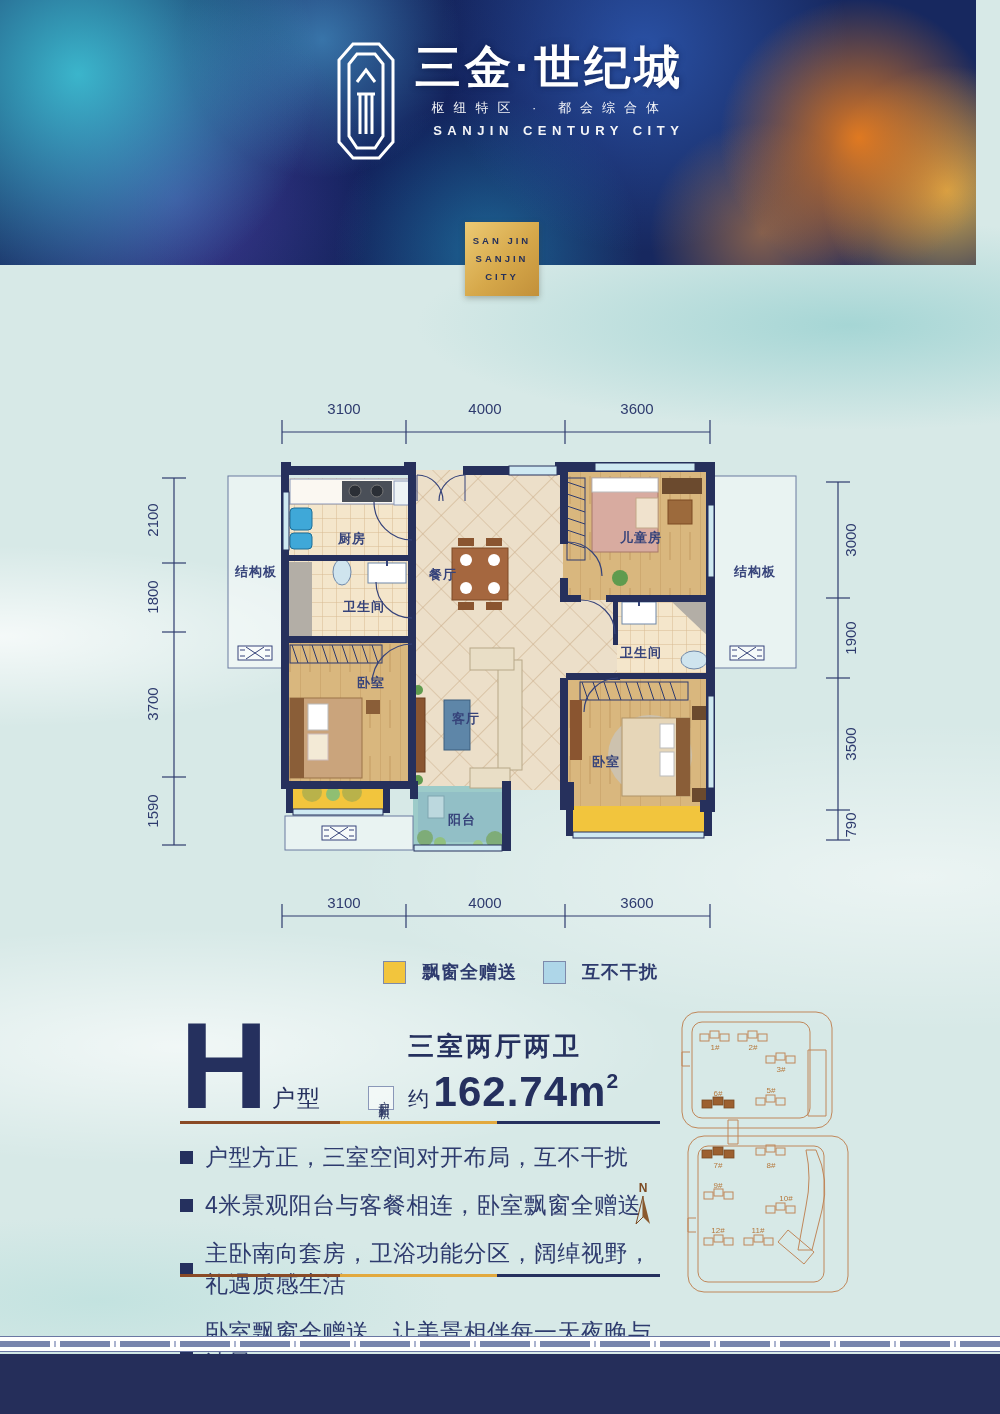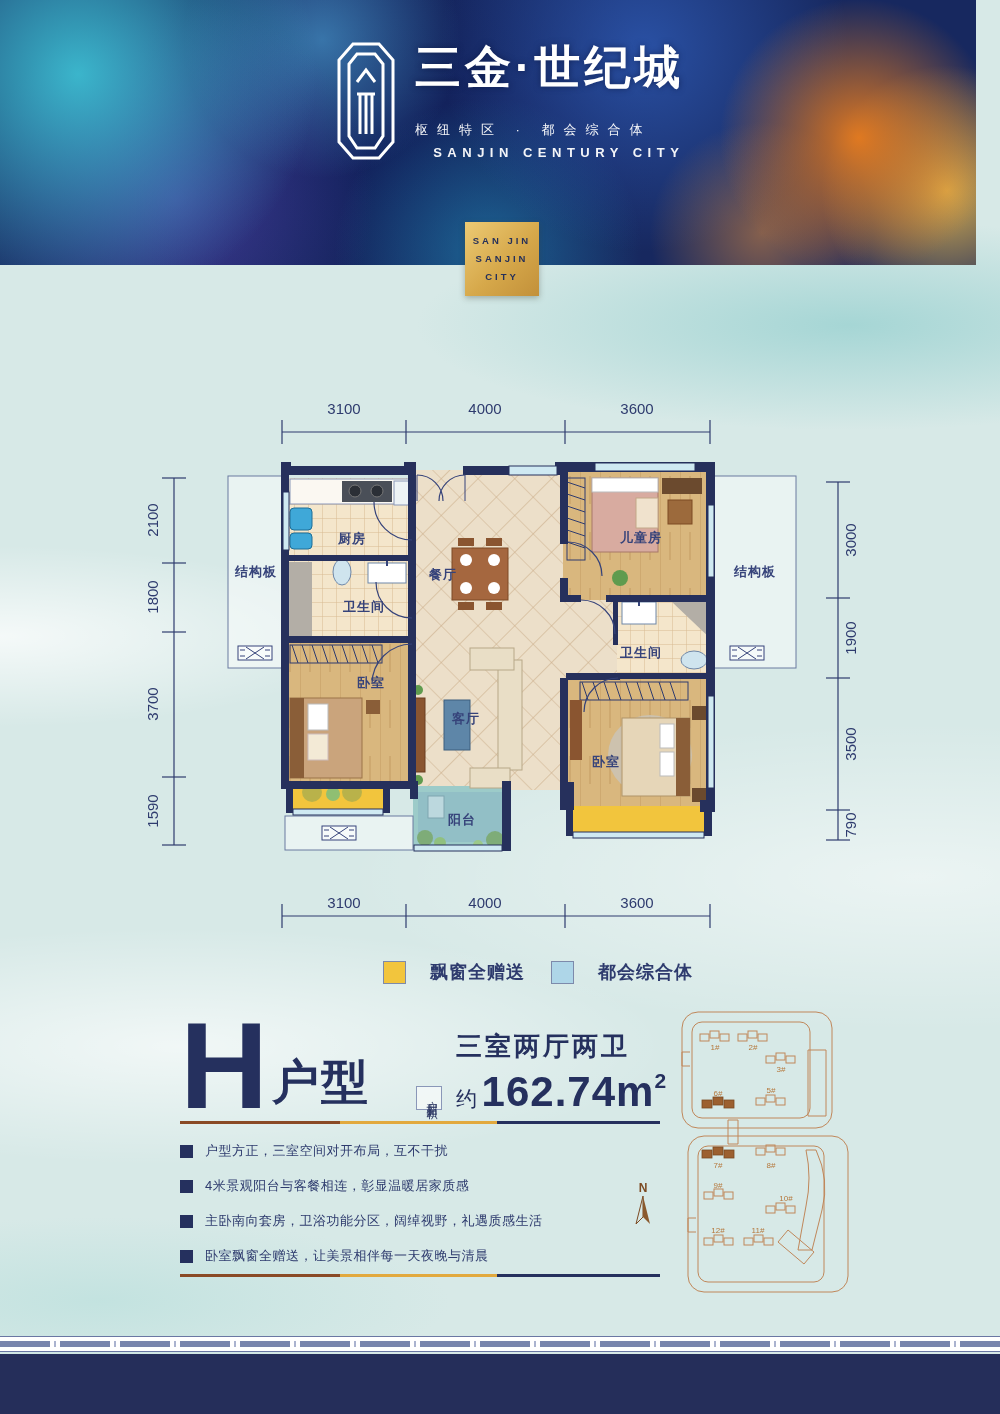--- a/index.html
+++ b/index.html
@@ -22,66 +22,66 @@
       radial-gradient(circle at 18% 75%, rgba(96,74,190,.55), transparent 24%),
       radial-gradient(circle at 33% 15%, rgba(80,170,220,.6), transparent 20%),
       radial-gradient(circle at 66% 18%, rgba(46,90,180,.8), transparent 30%),
       radial-gradient(circle at 50% 95%, rgba(36,150,190,.55), transparent 28%),
       radial-gradient(circle at 40% 55%, rgba(16,30,90,.8), transparent 45%),
       #17285f;}
   .logo-row{position:absolute;left:335px;top:42px;display:flex;align-items:flex-start;}
   .logo-mark{width:62px;height:118px;margin-right:18px;}
   .brand-block{color:#fff;}
   .brand{font-size:46px;font-weight:bold;letter-spacing:4px;line-height:1.1;text-shadow:0 0 6px rgba(10,20,60,.6);}
-  .tagline{margin-top:28px;font-size:13px;letter-spacing:9px;opacity:.95;}
+  .tagline{margin-top:6px;font-size:13px;letter-spacing:9px;opacity:.95;text-align:center;}
   .brand-en{margin-top:6px;font-size:13px;letter-spacing:5.5px;font-weight:bold;opacity:.95;text-align:right;}
   .badge{position:absolute;left:465px;top:222px;width:74px;height:74px;
     background:linear-gradient(135deg,#ecca74,#d6a84a 55%,#c2903a);
     box-shadow:0 2px 6px rgba(60,60,40,.35);
     display:flex;flex-direction:column;align-items:center;justify-content:center;
     color:#25305a;font-size:9.5px;font-weight:bold;letter-spacing:3px;line-height:1.9;text-align:right;}
   
   .plan-svg{position:absolute;left:140px;top:380px;}
   .dim{font-size:15px;fill:#2e3b6e;}
   .rlabel{font-size:13px;fill:#36437a;font-weight:bold;letter-spacing:1px;}
   .wall{fill:#26305c;}
   .win{fill:#cfe9f2;stroke:#26305c;stroke-width:1;}
   .arc{fill:none;stroke:#36437a;stroke-width:1.2;}
   .thin{stroke:#36437a;stroke-width:1;fill:none;}
   
   .legend{position:absolute;left:383px;top:960px;display:flex;align-items:center;gap:26px;}
-  .legend-item{display:flex;align-items:center;gap:24px;}
+  .legend-item{display:flex;align-items:center;gap:16px;}
   .sw{width:21px;height:21px;border:1px solid #7d8aab;}
   .sw-yellow{background:#f2c53d;}
   .sw-blue{background:#aed6e8;}
   .legend-label{font-size:18px;font-weight:bold;color:#2e3b6e;letter-spacing:1px;}
   
   .unit{position:absolute;left:180px;top:1016px;display:flex;align-items:flex-end;}
   .big-h{font-size:122px;line-height:.82;font-weight:bold;color:#25305e;letter-spacing:0;}
-  .hu-type{font-size:47px;font-weight:bold;color:#25305e;margin-left:4px;margin-bottom:2px;letter-spacing:2px;text-align:center;}
+  .hu-type{font-size:23px;font-weight:normal;color:#25305e;margin-left:4px;margin-bottom:2px;letter-spacing:2px;text-align:center;}
   .area-box{width:20px;margin-left:46px;margin-bottom:6px;border:1px solid #8a97b8;background:rgba(255,255,255,.55);
     padding:5px 2px;font-size:11px;color:#25305e;writing-mode:vertical-rl;text-orientation:upright;letter-spacing:3px;}
   .unit-right{margin-left:14px;margin-bottom:0;}
   .rooms-desc{font-size:26px;font-weight:bold;color:#25305e;letter-spacing:3px;}
   .area-line{margin-top:4px;color:#25305e;}
   .area-prefix{font-size:21px;}
   .area-value{font-size:42px;font-weight:bold;letter-spacing:1px;}
   .area-sup{font-size:21px;font-weight:bold;vertical-align:18px;}
   .sep{position:absolute;left:180px;width:480px;height:3px;display:flex;}
   .sep i{display:block;height:3px;}
   .sep .s1{width:160px;background:#8a4a26;}
   .sep .s2{width:157px;background:#e2a93e;}
   .sep .s3{width:163px;background:#25305e;}
   .sep-1{top:1121px;}
   .sep-2{top:1274px;}
   
   .features{position:absolute;left:180px;top:1142px;width:480px;}
   .feat{display:flex;align-items:center;margin-bottom:17px;}
   .feat .sq{width:13px;height:13px;background:#25305e;margin-right:12px;flex:none;}
-  .feat span.txt{font-size:13px;color:#2e3b6e;letter-spacing:.5px;}
+  .feat span.txt{font-size:23px;color:#2e3b6e;letter-spacing:.5px;}
   
   .site-svg{position:absolute;left:620px;top:1000px;}
   .sline{fill:none;stroke:#c0875a;stroke-width:1;}
   .sfill{fill:#9c6030;stroke:#7c4a22;stroke-width:.8;}
   .slabel{font-size:8px;fill:#b5783c;}
   .ntext{font-size:12px;fill:#7c4a22;font-weight:bold;}
   
   .deco-strip{position:absolute;left:0;top:1336px;width:1000px;height:16px;background:#fff;
     border-top:1px solid #6a77a3;border-bottom:1px solid #6a77a3;box-sizing:border-box;}
   .deco-strip .dash{margin:4px 0;height:6px;
@@ -365,21 +365,21 @@
     </g>
   </svg>
 
   <div class="legend">
     <div class="legend-item">
       <span class="sw sw-yellow"></span>
       <span class="legend-label">飘窗全赠送</span>
     </div>
     <div class="legend-item">
       <span class="sw sw-blue"></span>
-      <span class="legend-label">都会综合体</span>
+      <span class="legend-label">互不干扰</span>
     </div>
   </div>
 
   <div class="unit">
     <div class="big-h">H</div>
     <div class="hu-type">户型</div>
     <div class="area-box">户型面积</div>
     <div class="unit-right">
       <div class="rooms-desc">三室两厅两卫</div>
       <div class="area-line">
@@ -395,21 +395,21 @@
       <i class="s3"></i>
     </div>
 
   <div class="features">
     <div class="feat">
       <span class="sq"></span>
       <span class="txt">户型方正，三室空间对开布局，互不干扰</span>
     </div>
     <div class="feat">
       <span class="sq"></span>
-      <span class="txt">4米景观阳台与客餐相连，彰显温暖居家质感</span>
+      <span class="txt">4米景观阳台与客餐相连，卧室飘窗全赠送</span>
     </div>
     <div class="feat">
       <span class="sq"></span>
       <span class="txt">主卧南向套房，卫浴功能分区，阔绰视野，礼遇质感生活</span>
     </div>
     <div class="feat">
       <span class="sq"></span>
       <span class="txt">卧室飘窗全赠送，让美景相伴每一天夜晚与清晨</span>
     </div>
   </div>

